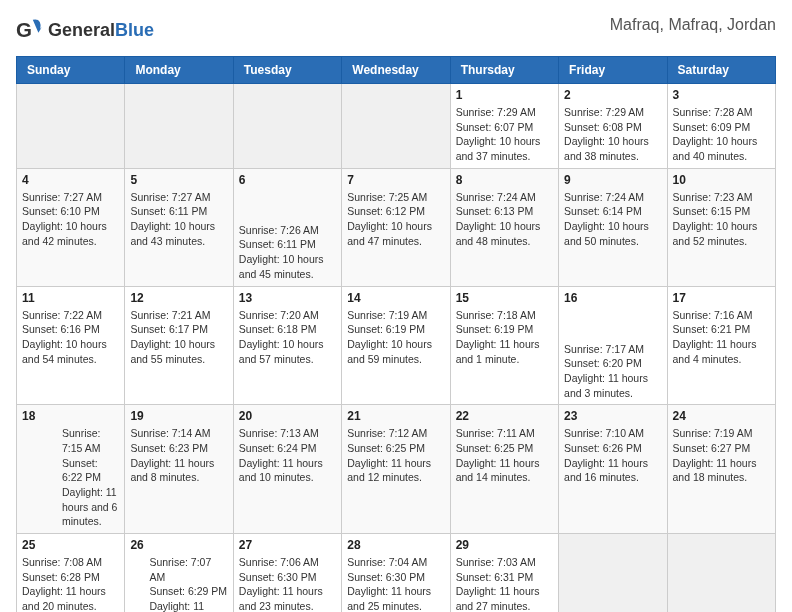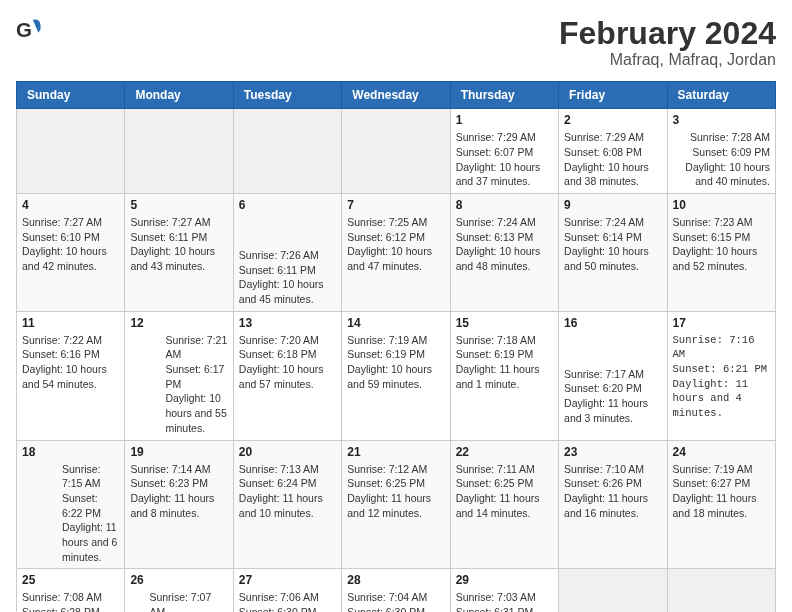--- a/index.html
+++ b/index.html
@@ -83,23 +83,27 @@
   </style>
 </head>
 <body>
 
 <div class="header">
   <div class="logo">
     <svg class="logo-icon" viewBox="0 0 30 30" xmlns="http://www.w3.org/2000/svg">
       <text x="0" y="22" font-size="22" font-weight="bold" fill="#333">G</text>
       <path d="M18 4 Q28 2 26 14 Q30 8 24 18" fill="#2a6db5"></path>
     </svg>
+    <div>
+      <div>
+        <span style="font-size:18px;font-weight:bold;color:#333;">General</span><span style="font-size:18px;font-weight:bold;color:#2a6db5;">Blue</span>
+      </div>
+    </div>
   </div>
   <div class="title-block">
-    <h1>February 2024</h1>
     <h2>Mafraq, Mafraq, Jordan</h2>
   </div>
 </div>
 
 <table>
   <thead>
     <tr>
     <th>Sunday</th>
         <th>Monday</th>
         <th>Tuesday</th>
@@ -122,21 +126,21 @@
 Daylight: 10 hours and 37 minutes.</div>
         </td>
         <td>
           <div class="day-number">2</div>
           <div class="day-detail" style="white-space: pre-line;">Sunrise: 7:29 AM
 Sunset: 6:08 PM
 Daylight: 10 hours and 38 minutes.</div>
         </td>
         <td>
           <div class="day-number">3</div>
-          <div class="day-detail" style="white-space: pre-line; text-align: right;">Sunrise: 7:28 AM
+          <div class="day-detail" style="white-space: pre-line;">Sunrise: 7:28 AM
 Sunset: 6:09 PM
 Daylight: 10 hours and 40 minutes.</div>
         </td>
       </tr>
       <tr>
         <td>
           <div class="day-number">4</div>
           <div class="day-detail" style="white-space: pre-line;">Sunrise: 7:27 AM
 Sunset: 6:10 PM
 Daylight: 10 hours and 42 minutes.</div>
@@ -180,21 +184,21 @@
       </tr>
       <tr>
         <td>
           <div class="day-number">11</div>
           <div class="day-detail" style="white-space: pre-line;">Sunrise: 7:22 AM
 Sunset: 6:16 PM
 Daylight: 10 hours and 54 minutes.</div>
         </td>
         <td>
           <div class="day-number">12</div>
-          <div class="day-detail" style="white-space: pre-line; margin-left: 35px;">Sunrise: 7:21 AM
+          <div class="day-detail" style="white-space: pre-line;">Sunrise: 7:21 AM
 Sunset: 6:17 PM
 Daylight: 10 hours and 55 minutes.</div>
         </td>
         <td>
           <div class="day-number">13</div>
           <div class="day-detail" style="white-space: pre-line;">Sunrise: 7:20 AM
 Sunset: 6:18 PM
 Daylight: 10 hours and 57 minutes.</div>
         </td>
         <td>
@@ -210,21 +214,21 @@
 Daylight: 11 hours and 1 minute.</div>
         </td>
         <td>
           <div class="day-number">16</div>
           <div class="day-detail" style="white-space: pre-line; margin-top: 37px;">Sunrise: 7:17 AM
 Sunset: 6:20 PM
 Daylight: 11 hours and 3 minutes.</div>
         </td>
         <td>
           <div class="day-number">17</div>
-          <div class="day-detail" style="white-space: pre-line; font-family: Liberation Mono, monospace;">Sunrise: 7:16 AM
+          <div class="day-detail" style="white-space: pre-line;">Sunrise: 7:16 AM
 Sunset: 6:21 PM
 Daylight: 11 hours and 4 minutes.</div>
         </td>
       </tr>
       <tr>
         <td>
           <div class="day-number">18</div>
           <div class="day-detail" style="white-space: pre-line; margin-left: 40px;">Sunrise: 7:15 AM
 Sunset: 6:22 PM
 Daylight: 11 hours and 6 minutes.</div>

